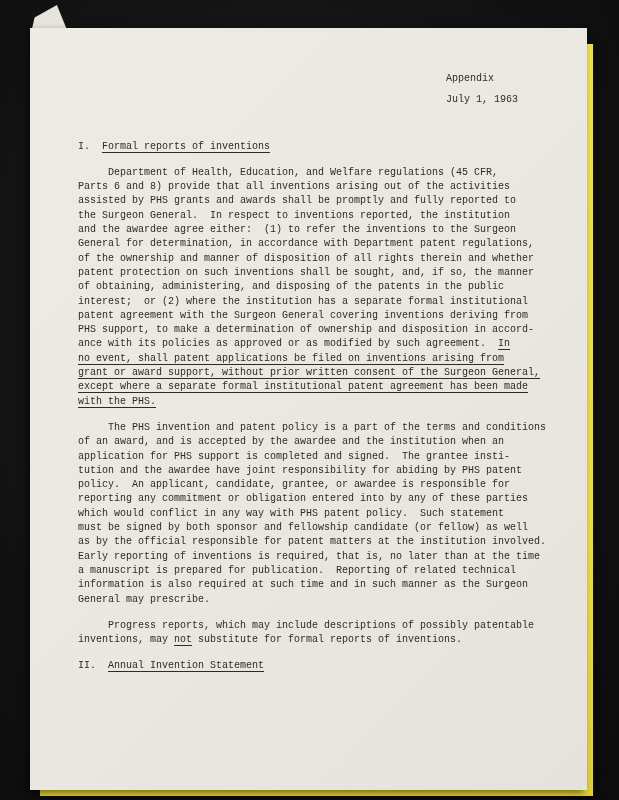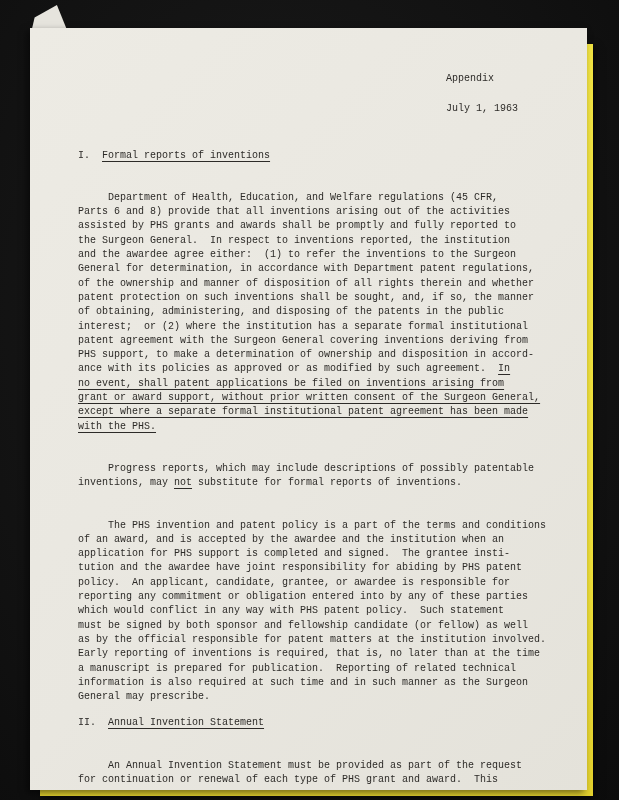--- a/index.html
+++ b/index.html
@@ -37,35 +37,35 @@
     background: linear-gradient(135deg, #edebe4 0%, #e9e7e0 55%, #e4e2da 100%);
     box-shadow: -3px 3px 7px rgba(0,0,0,0.5);
     padding: 44px 16px 0 48px;
     color: #2d2b28;
     font-size: 10px;
     line-height: 14.3px;
     overflow: hidden;
   }
 
   .appendix-block { margin-left: 368px; }
-  .date-line { margin-top: 16px; }
+  .date-line { margin-top: 7px; }
 
   .doc-title {
     margin-top: 19px;
     text-align: center;
     white-space: pre-line;
   }
 
   .section-heading { white-space: pre-wrap; }
   .heading-1 { margin-top: 32px; }
   .heading-2 { margin-top: 12px; }
   .section-number { margin-right: 2ch; }
 
   .para {
-    margin: 28px 0 0 0;
+    margin: 12px 0 0 0;
     white-space: pre-wrap;
   }
 
   .underline {
     text-decoration: underline;
     text-underline-offset: 2.5px;
     text-decoration-thickness: 1px;
   }
 </style>
 </head>
@@ -98,36 +98,34 @@
 of obtaining, administering, and disposing of the patents in the public
 interest;  or (2) where the institution has a separate formal institutional
 patent agreement with the Surgeon General covering inventions deriving from
 PHS support, to make a determination of ownership and disposition in accord-
 ance with its policies as approved or as modified by such agreement.  </span><span class="underline">In
 no event, shall patent applications be filed on inventions arising from
 grant or award support, without prior written consent of the Surgeon General,
 except where a separate formal institutional patent agreement has been made
 with the PHS.</span></p>
 
-    <p class="para"><span>     Progress reports, which may include descriptions of possibly patentable
-inventions, may </span><span class="underline">not</span><span> substitute for formal reports of inventions.</span></p>
-
     <p class="para">     The PHS invention and patent policy is a part of the terms and conditions
 of an award, and is accepted by the awardee and the institution when an
 application for PHS support is completed and signed.  The grantee insti-
 tution and the awardee have joint responsibility for abiding by PHS patent
 policy.  An applicant, candidate, grantee, or awardee is responsible for
 reporting any commitment or obligation entered into by any of these parties
 which would conflict in any way with PHS patent policy.  Such statement
 must be signed by both sponsor and fellowship candidate (or fellow) as well
 as by the official responsible for patent matters at the institution involved.
 Early reporting of inventions is required, that is, no later than at the time
 a manuscript is prepared for publication.  Reporting of related technical
 information is also required at such time and in such manner as the Surgeon
 General may prescribe.</p>
 
+    <p class="para"><span>     Progress reports, which may include descriptions of possibly patentable
+inventions, may </span><span class="underline">not</span><span> substitute for formal reports of inventions.</span></p>
+
     <div class="section-heading heading-2"><span class="section-number">II.</span><span class="underline">Annual Invention Statement</span></div>
 
-    <p class="para">     An Annual Invention Statement must be provided as part of the request
-for continuation or renewal of each type of PHS grant and award.  This</p>
 
   </div>
 </div>
 
 </body></html>

